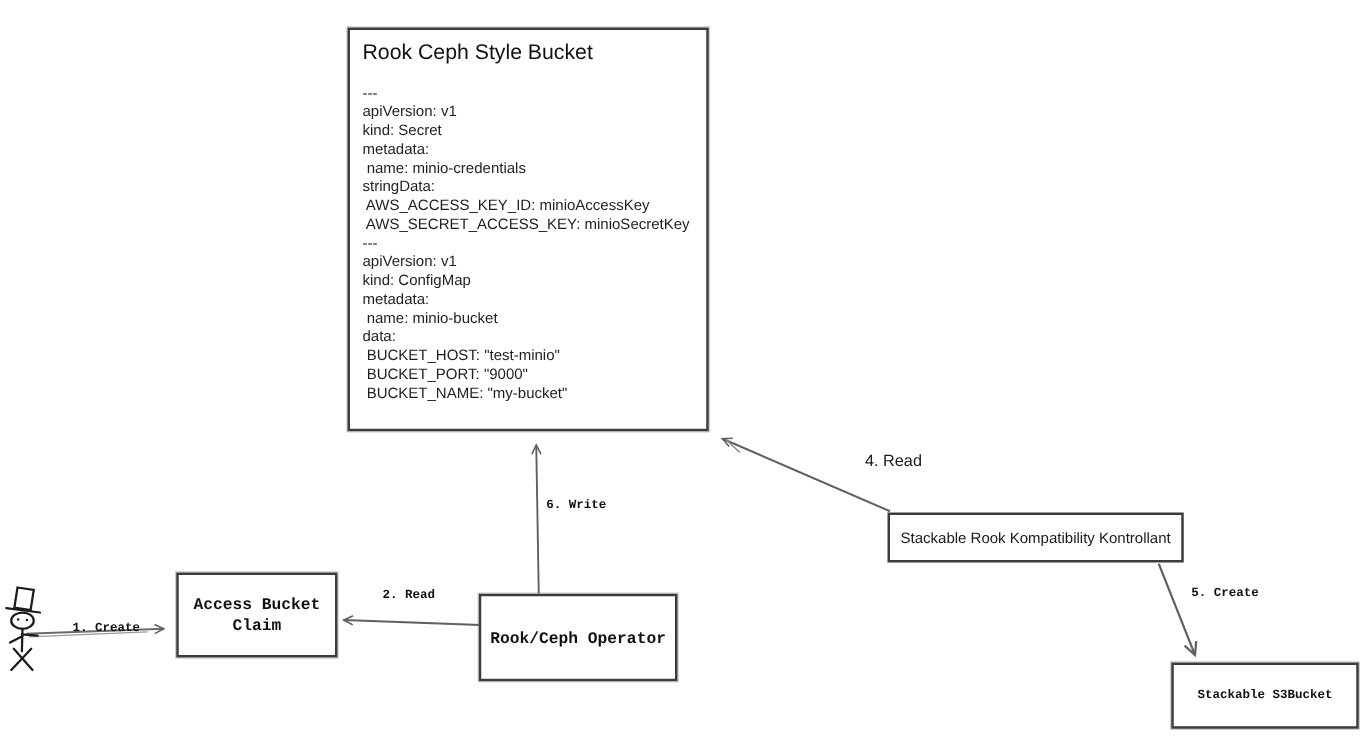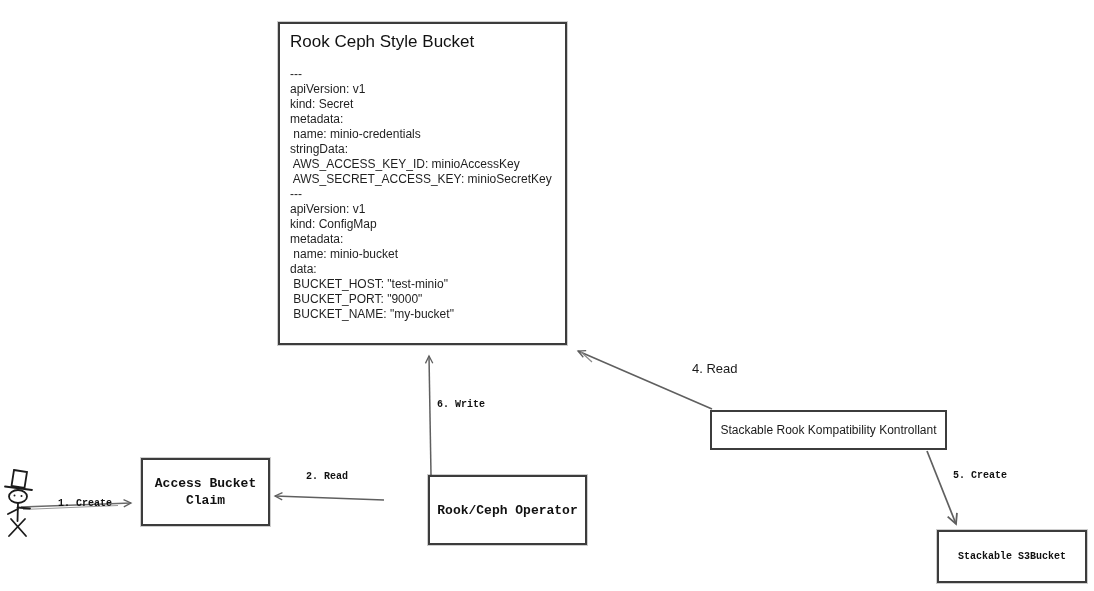--- a/index.html
+++ b/index.html
@@ -41,21 +41,21 @@
   .mono-node {
     display: flex;
     align-items: center;
     justify-content: center;
     text-align: center;
     font-family: "Liberation Mono", monospace;
     font-weight: bold;
     color: #111111;
   }
   #obc-node       { left: 141px; top: 458px; width: 129px; height: 68px; font-size: 13px; line-height: 17px; }
-  #operator-node  { left: 383px; top: 475px; width: 159px; height: 70px; font-size: 13px; margin-left: 45px; }
+  #operator-node  { left: 383px; top: 475px; width: 159px; height: 70px; font-size: 13px; }
   #stackable-node {
     left: 710px; top: 410px; width: 237px; height: 40px;
     display: flex; align-items: center; justify-content: center;
     font-family: "Liberation Sans", sans-serif;
     font-size: 12px; white-space: nowrap; color: #1a1a1a;
   }
   #s3bucket-node  { left: 937px; top: 530px; width: 150px; height: 53px; font-size: 10px; justify-content: center; }
   .edge-label {
     position: absolute;
     z-index: 3;

